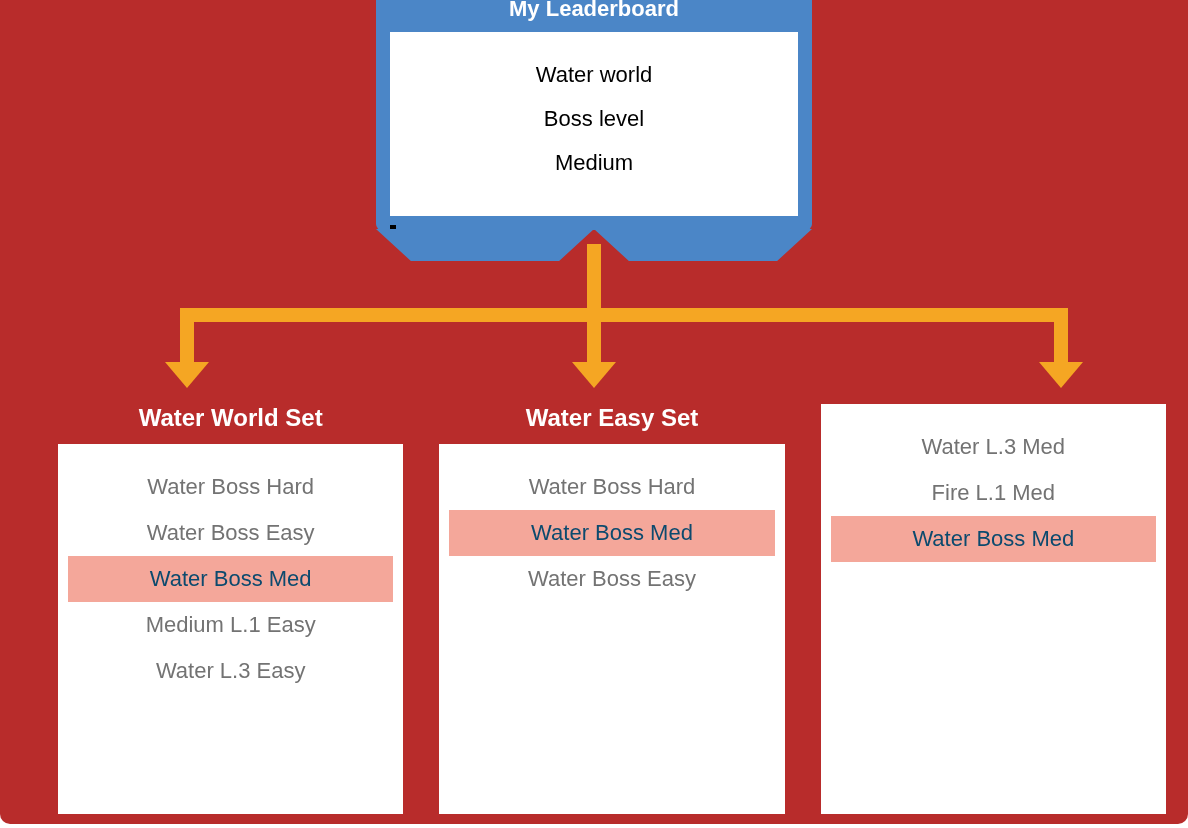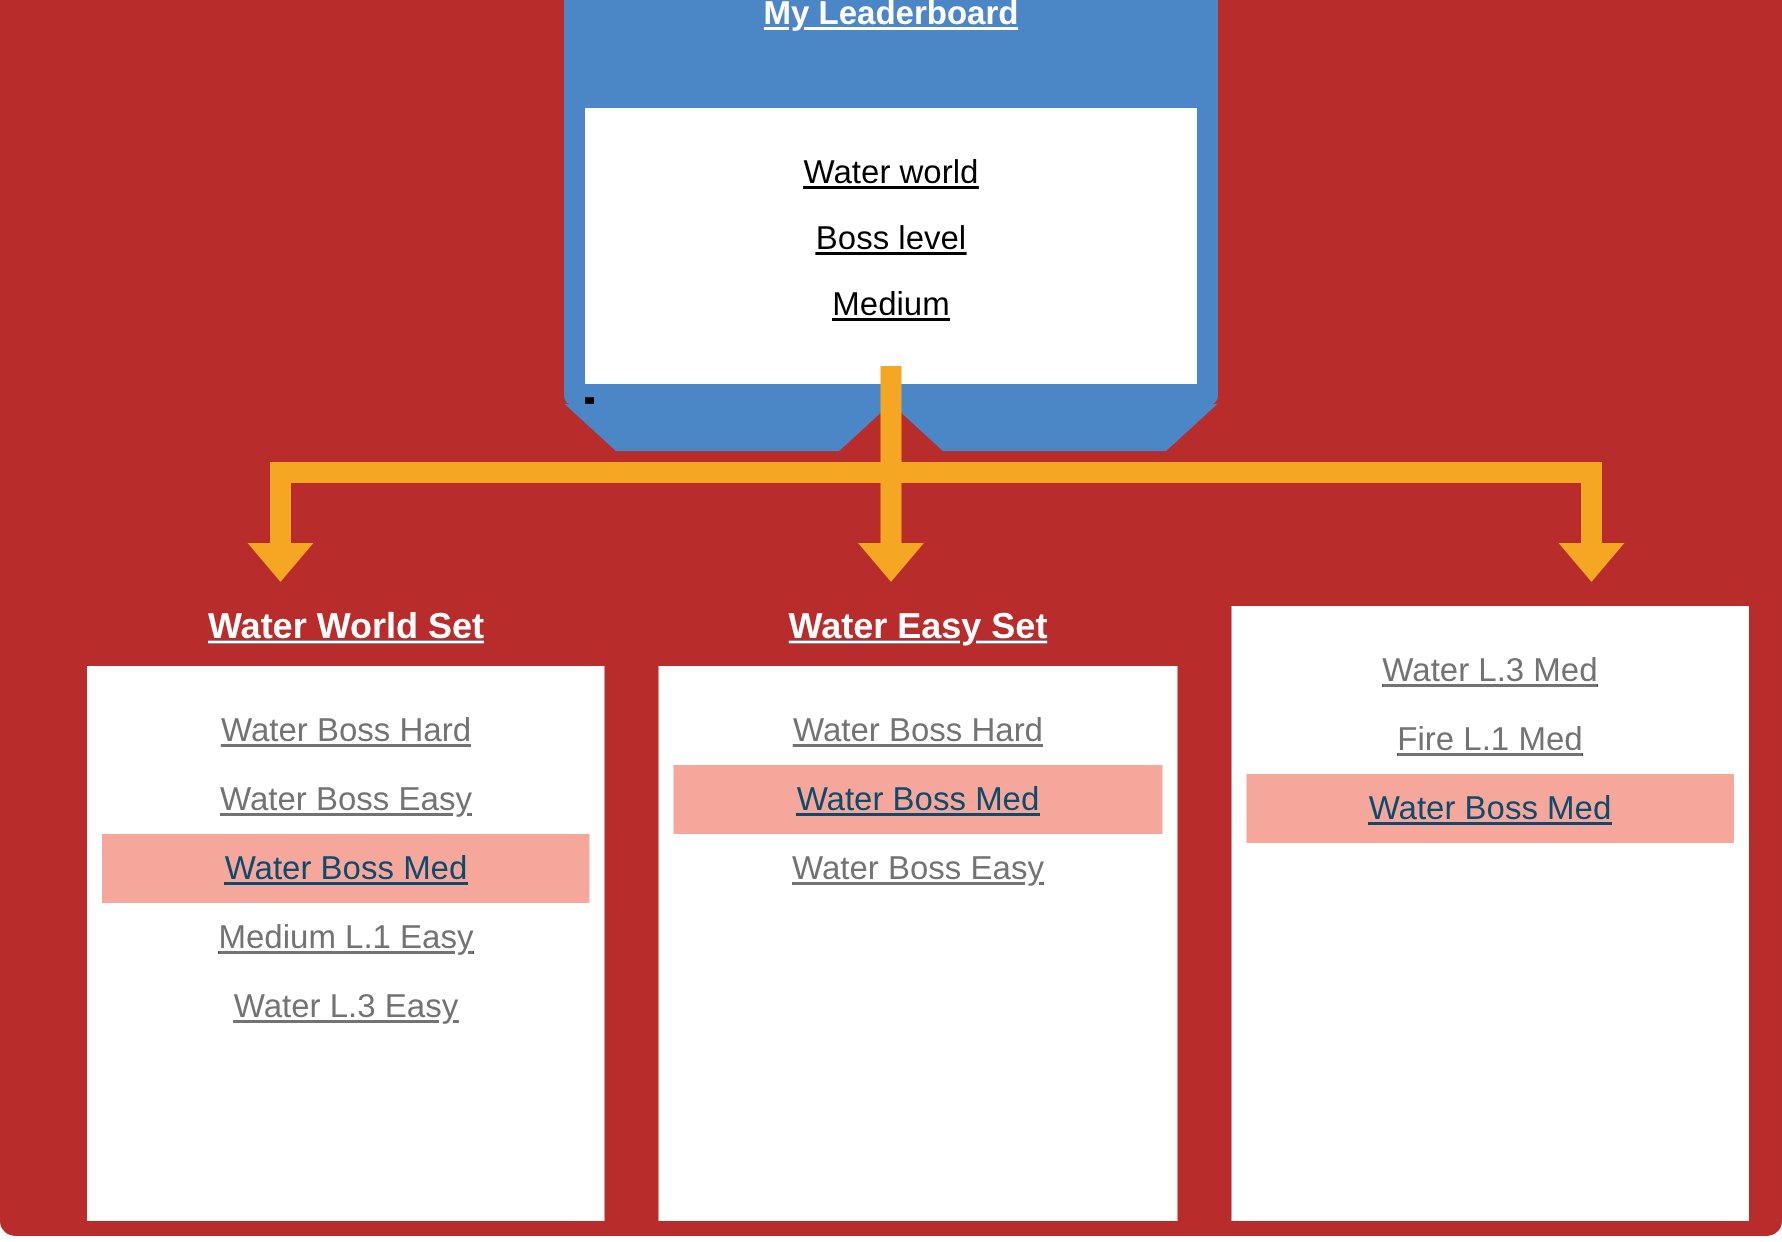--- a/index.html
+++ b/index.html
@@ -5,21 +5,21 @@
   :root {
     --red: #b82c2b;
     --blue: #4b86c7;
     --orange: #f5a623;
     --pink: #f4a79a;
     --white: #ffffff;
     --black: #111111;
     --stage-w: 1188;
     --stage-h: 828;
   }
-  * { box-sizing: border-box; text-decoration: underline; }
+  * { box-sizing: border-box; }
   html, body {
     margin: 0; padding: 0;
     font-family: "Helvetica Neue", Helvetica, Arial, sans-serif;
     background: #fff;
   }
   .stage {
     position: relative;
     width: calc(var(--stage-w) * 1px);
     height: calc(var(--stage-h) * 1px);
     overflow: hidden;
@@ -56,21 +56,20 @@
   .lb-title {
     text-align: center;
     color: #fff;
     font-weight: 700;
     font-size: 22px;
     padding: 6px 0 10px 0;
   }
   .lb-body {
     background: #fff;
     padding: 12px 10px 22px 10px;
-    margin-top: 40px;
   }
   .lb-item {
     text-align: center;
     font-size: 22px;
     margin: 18px 0;
     color: #000;
   }
   .lb-bottom {
     position: relative;
     height: 32px;

